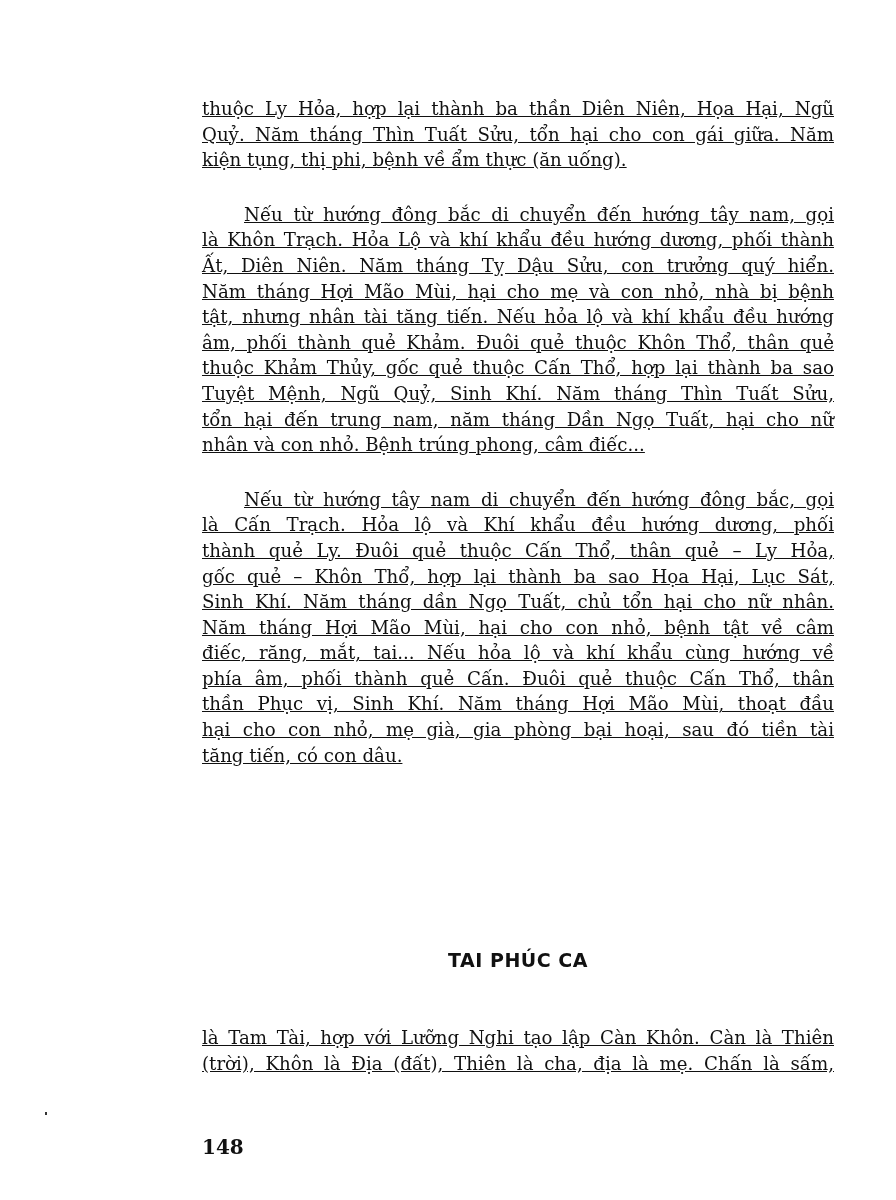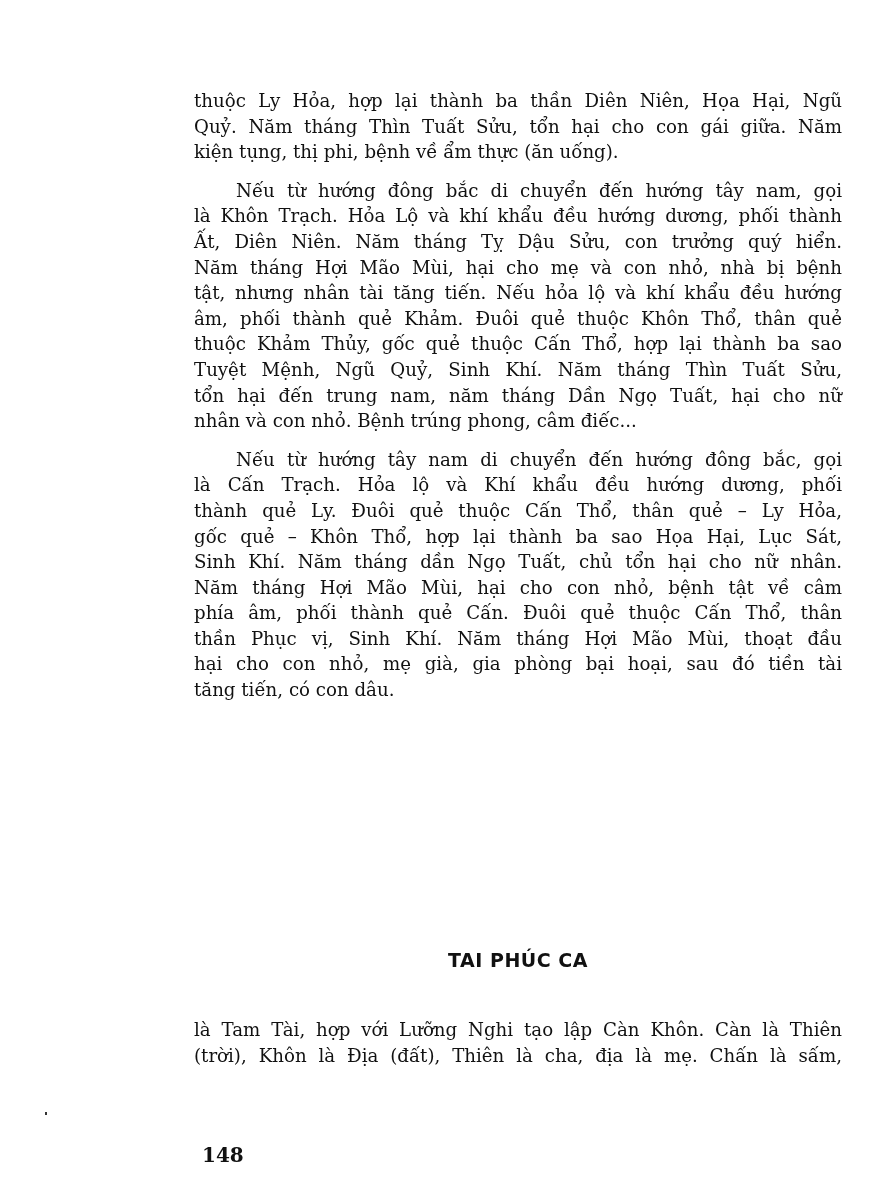--- a/index.html
+++ b/index.html
@@ -18,21 +18,22 @@
     .page {
       position: absolute;
       left: 194px;
       top: 88px;
       width: 648px;
     }
     .para {
       font-size: 18.2px;
       line-height: 25.6px;
       text-align: justify;
-      margin: 0;
+      margin: 8px;
+      text-decoration: underline;
     }
     .para .line {
       display: block;
       text-align: justify;
       text-align-last: justify;
       white-space: nowrap;
     }
     .para .line.last {
       text-align-last: left;
     }
@@ -56,21 +57,20 @@
       top: 1017px;
       width: 648px;
     }
     .page-number {
       position: absolute;
       left: 202px;
       top: 1135px;
       font-family: "DejaVu Serif", "Liberation Serif", serif;
       font-weight: bold;
       font-size: 20px;
-      margin-top: 8px;
     }
     .speck {
       position: absolute;
       left: 45px;
       top: 1112px;
       width: 2px;
       height: 3px;
       background: #333;
     }
   </style>
@@ -100,20 +100,21 @@
   </div>
   <div class="gap-sm"></div>
 
   <div class="para">
     <span class="line first-indent">Nếu từ hướng tây nam di chuyển đến hướng đông bắc, gọi</span>
     <span class="line">là Cấn Trạch. Hỏa lộ và Khí khẩu đều hướng dương, phối</span>
     <span class="line">thành quẻ Ly. Đuôi quẻ thuộc Cấn Thổ, thân quẻ – Ly Hỏa,</span>
     <span class="line">gốc quẻ – Khôn Thổ, hợp lại thành ba sao Họa Hại, Lục Sát,</span>
     <span class="line">Sinh Khí. Năm tháng dần Ngọ Tuất, chủ tổn hại cho nữ nhân.</span>
     <span class="line">Năm tháng Hợi Mão Mùi, hại cho con nhỏ, bệnh tật về câm</span>
+    <span class="line">điếc, răng, mắt, tai... Nếu hỏa lộ và khí khẩu cùng hướng về</span>
     <span class="line">phía âm, phối thành quẻ Cấn. Đuôi quẻ thuộc Cấn Thổ, thân</span>
     <span class="line">thần Phục vị, Sinh Khí. Năm tháng Hợi Mão Mùi, thoạt đầu</span>
     <span class="line">hại cho con nhỏ, mẹ già, gia phòng bại hoại, sau đó tiền tài</span>
     <span class="line last">tăng tiến, có con dâu.</span>
   </div>
 </div>
 
 <h2 class="heading">TAI PHÚC CA</h2>
 
 <div class="section2">

